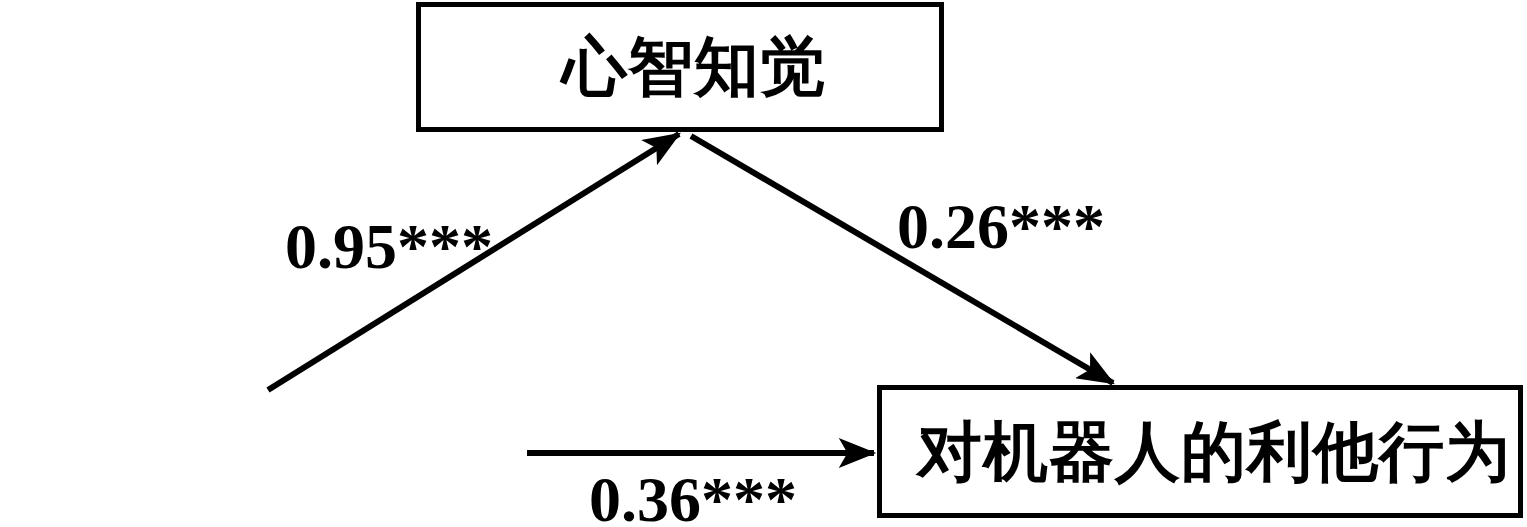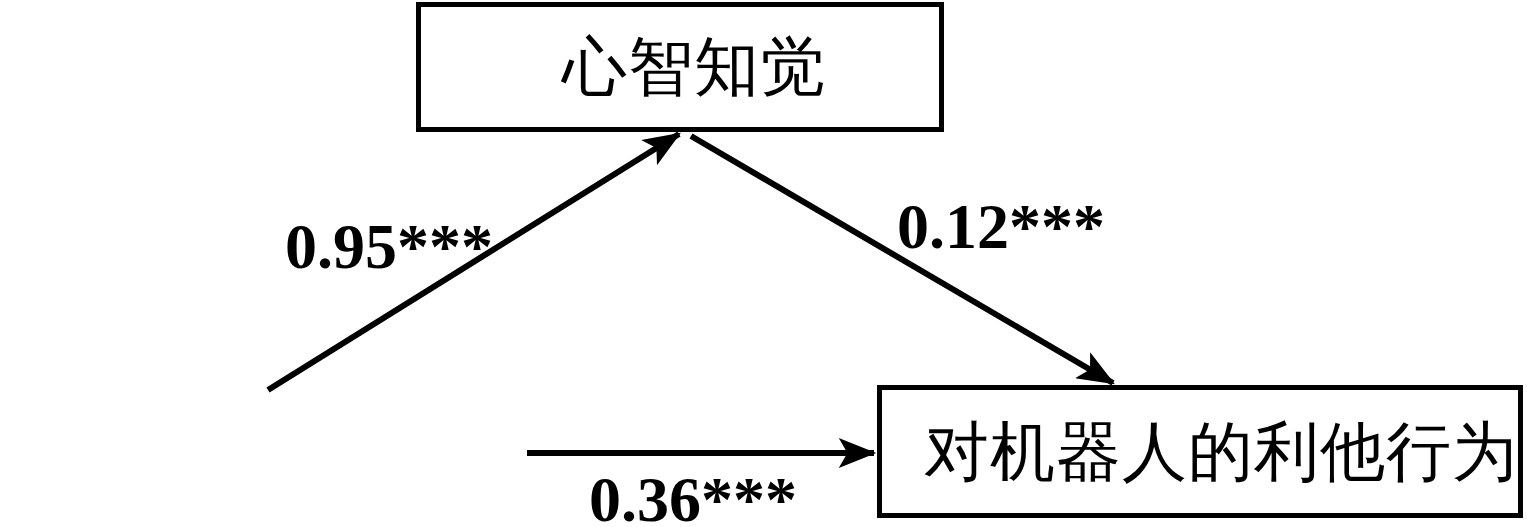--- a/index.html
+++ b/index.html
@@ -26,28 +26,28 @@
   }
   .node-box {
     position: absolute;
     box-sizing: border-box;
     border: 5px solid #000000;
     background: #ffffff;
     display: flex;
     align-items: center;
     justify-content: center;
     font-size: 65px;
-    font-weight: normal;
+    font-weight: bold;
     letter-spacing: 1px;
     white-space: nowrap;
     padding-left: 28px;
   }
   .box-mediator  { left: 416px; top: 2px;   width: 528px; height: 130px; }
   .box-predictor { left: 3px;   top: 388px; width: 524px; height: 130px; }
-  .box-outcome   { left: 877px; top: 385px; width: 646px; height: 133px; justify-content: flex-end; }
+  .box-outcome   { left: 877px; top: 385px; width: 646px; height: 133px; }
   .coef {
     position: absolute;
     transform: translate(-50%, -50%);
     font-size: 64px;
     font-weight: bold;
     white-space: nowrap;
     line-height: 1;
   }
   .coef-a { left: 389px;  top: 247px; }
   .coef-b { left: 1001px; top: 227px; }
@@ -73,17 +73,17 @@
     <span>心智知觉</span>
   </div>
 
 
   <div class="node-box box-outcome">
     <span>对机器人的利他行为</span>
   </div>
 
   <div class="coef coef-a">0.95***</div>
 
-  <div class="coef coef-b">0.12***</div>
+  <div class="coef coef-b">0.26***</div>
 
   <div class="coef coef-c">0.36***</div>
 
 </div>
 
 </body></html>

